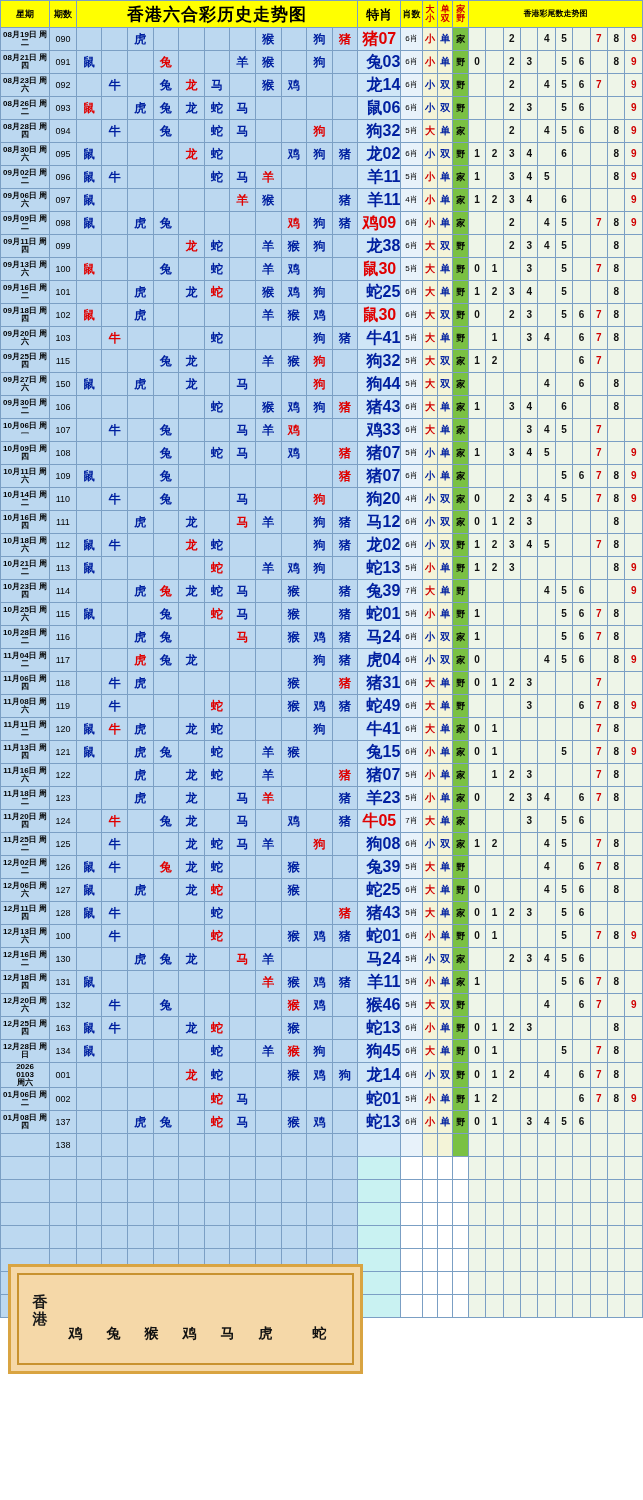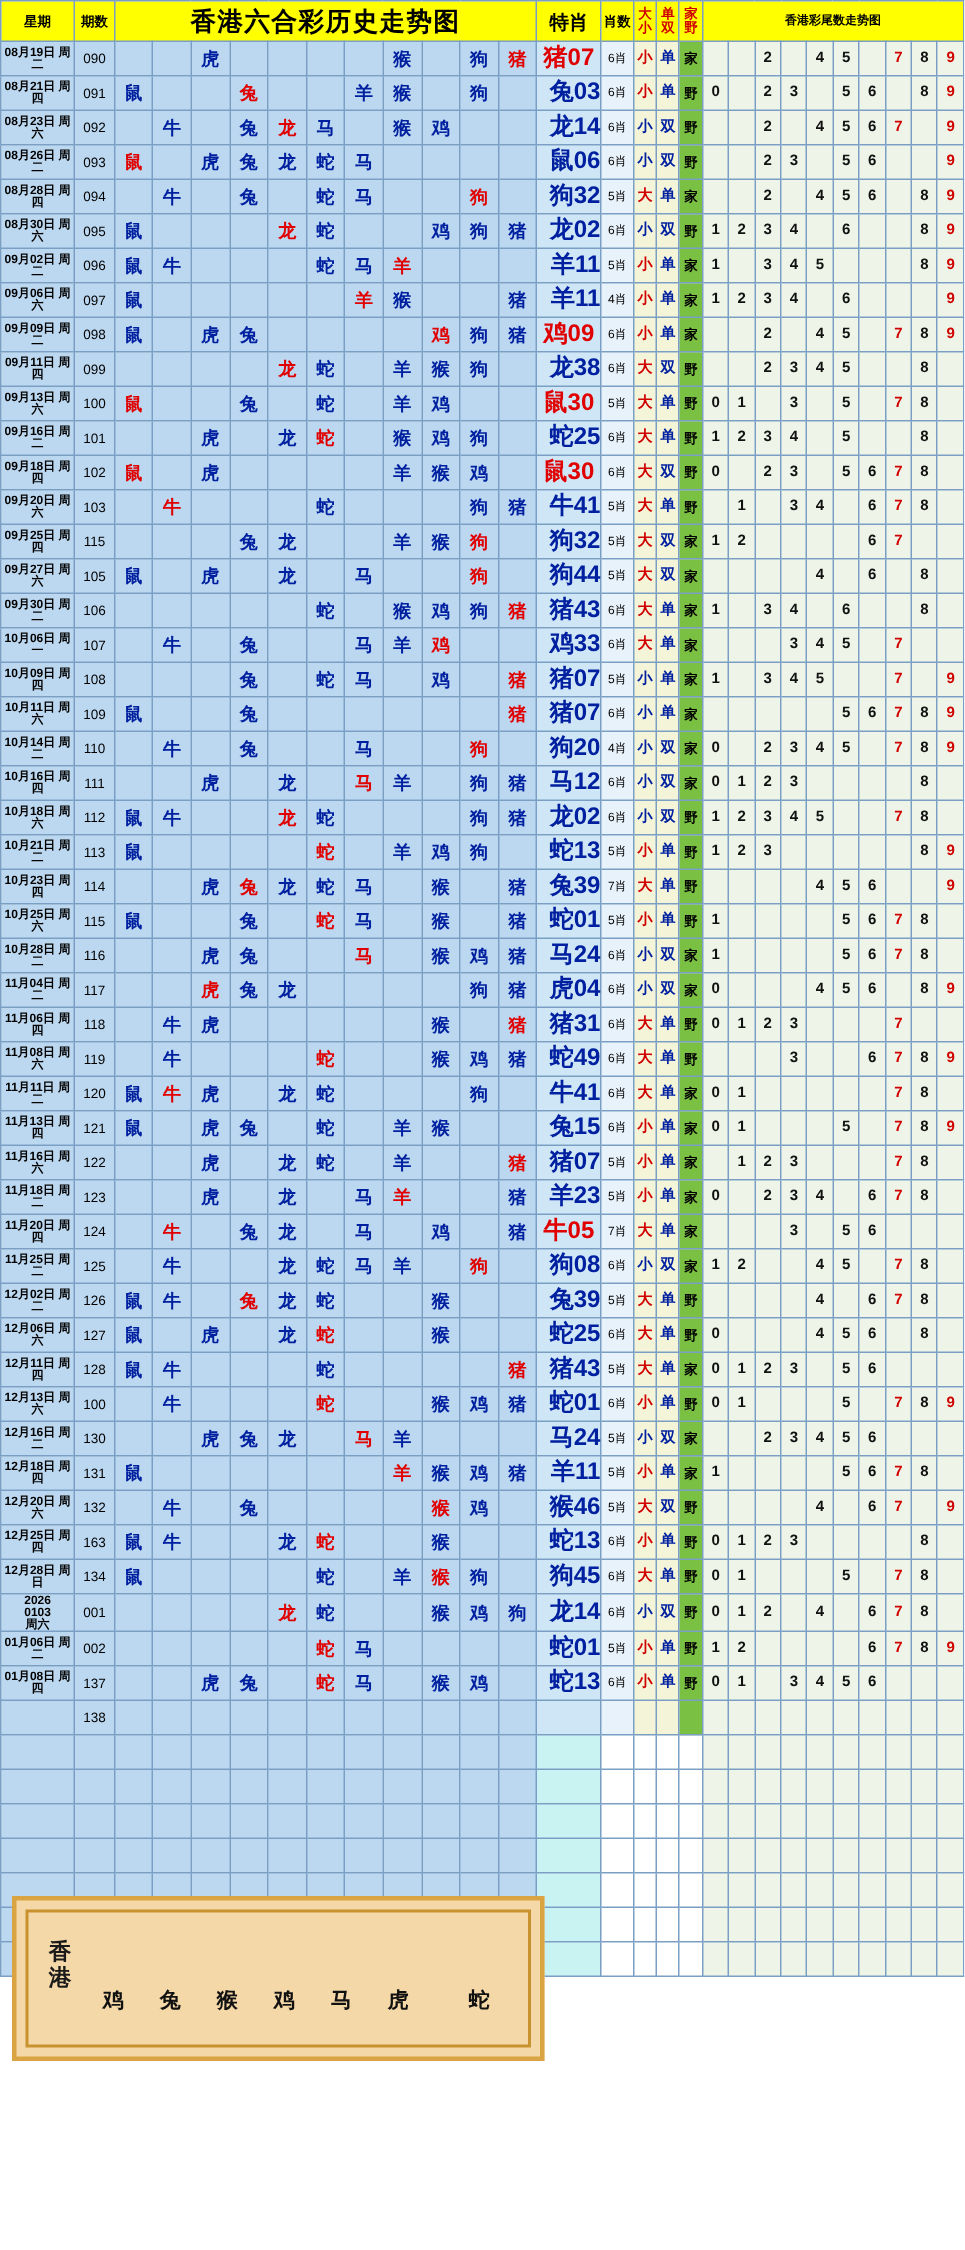--- a/index.html
+++ b/index.html
@@ -541,21 +541,21 @@
           <td class="tail"></td>
           <td class="tail"></td>
           <td class="tail"></td>
           <td class="tail on">6</td>
           <td class="tail r">7</td>
           <td class="tail"></td>
           <td class="tail"></td>
         </tr>
         <tr class="row-h">
           <td class="date-cell"><span class="d" style="display:inline">09月27日</span> <span style="display:inline">周六</span></td>
-          <td class="issue">105</td>
+          <td class="issue">150</td>
           <td class="zod blue">鼠</td>
           <td class="blank"></td>
           <td class="zod blue">虎</td>
           <td class="blank"></td>
           <td class="zod blue">龙</td>
           <td class="blank"></td>
           <td class="zod blue">马</td>
           <td class="blank"></td>
           <td class="blank"></td>
           <td class="zod red">狗</td>

